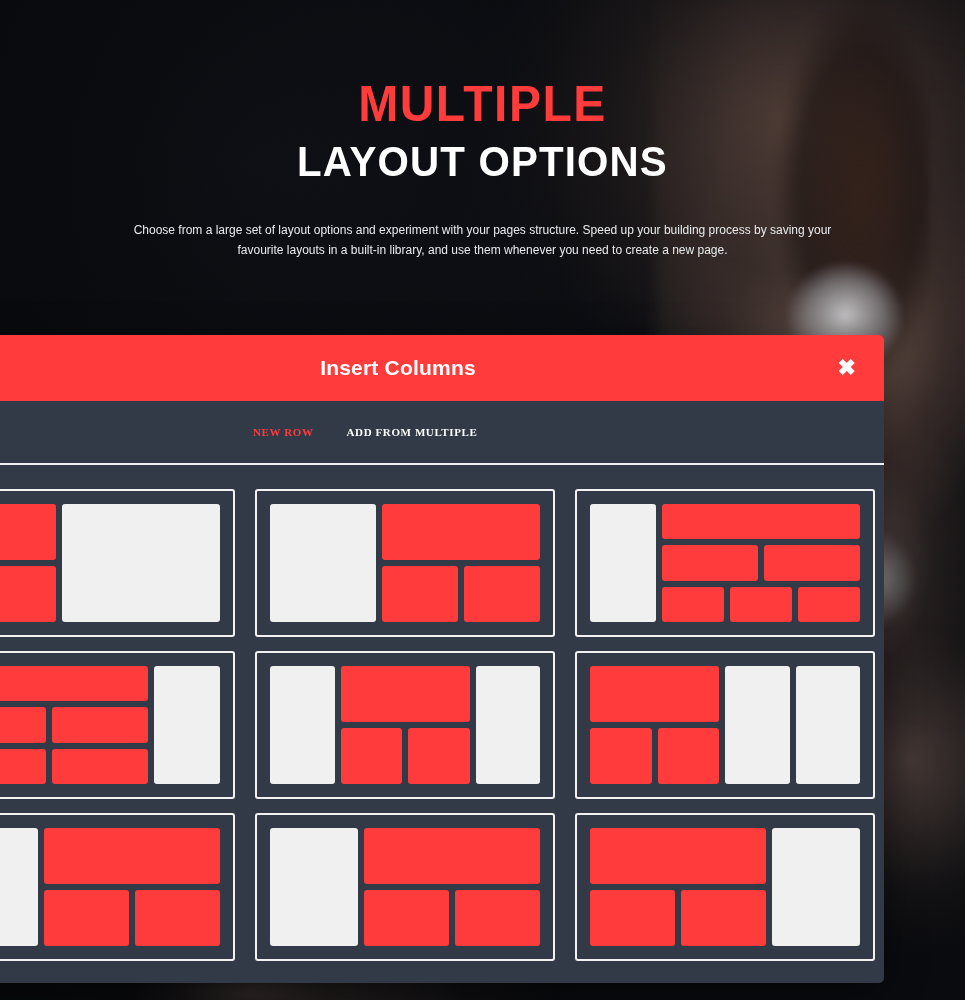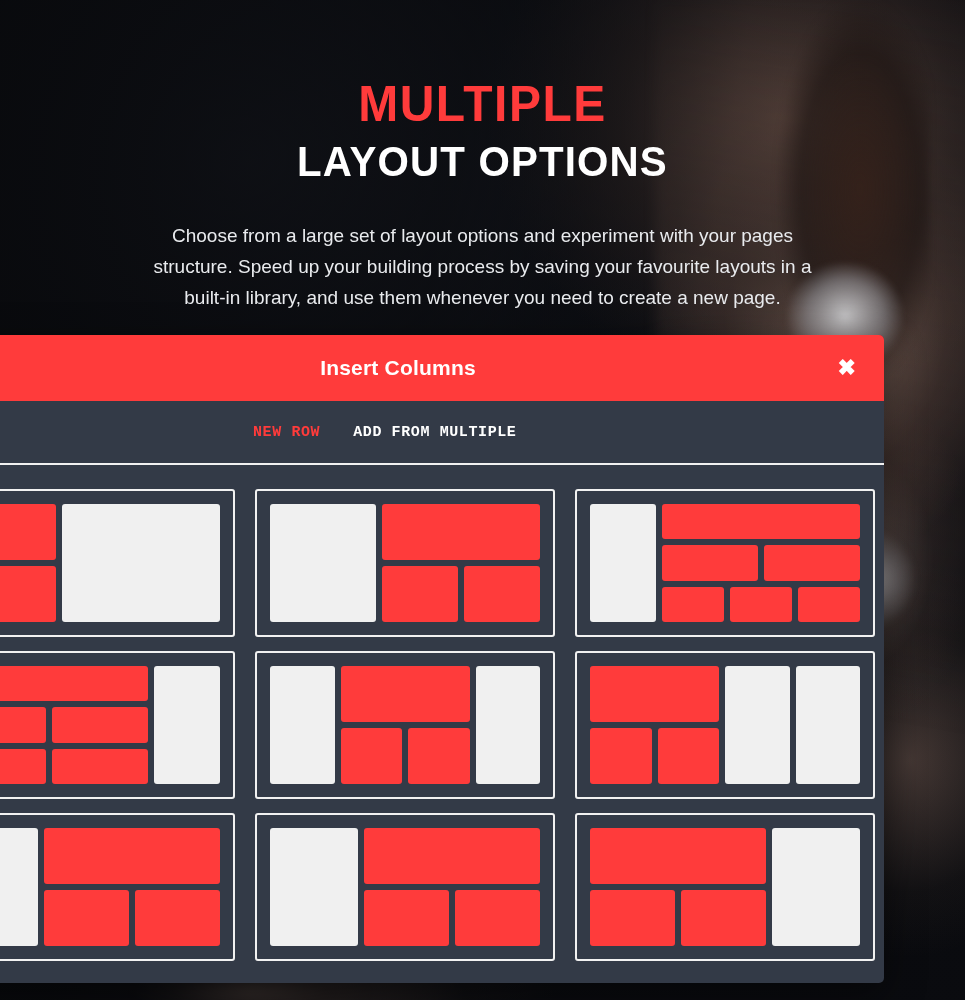--- a/index.html
+++ b/index.html
@@ -94,21 +94,21 @@
     line-height: 1.1;
     letter-spacing: 1.2px;
     font-weight: 700;
     font-family: "Liberation Sans Narrow", "Liberation Sans", sans-serif;
     color: #ffffff;
     transform: scaleX(0.96);
   }
   .hero p {
     margin: 36px auto 0;
     width: 700px;
-    font-size: 19px;
+    font-size: 12px;
     line-height: 1.62;
     color: #e9ebee;
     font-weight: 400;
   }
 
   
   .modal {
     position: absolute;
     left: -88px;
     top: 335px;
@@ -156,26 +156,26 @@
     height: 64px;
     flex: 0 0 auto;
     display: flex;
     align-items: center;
     padding-left: 341px;
     gap: 33px;
     border-bottom: 2px solid #f1f1f1;
     background: #333a47;
   }
   .tab {
-    font-size: 15px;
+    font-size: 11px;
     font-weight: 700;
     letter-spacing: 0.6px;
     color: #ffffff;
     cursor: pointer;
-    font-family: Liberation Mono, monospace;
+    font-family: Liberation Serif, serif;
     white-space: nowrap;
   }
   .tab.active { color: #ff3b3b; }
 
   .modal-body {
     flex: 1 1 auto;
     padding: 24px 23px 30px 23px;
     display: grid;
     grid-template-columns: repeat(3, 300px);
     grid-auto-rows: 148px;

